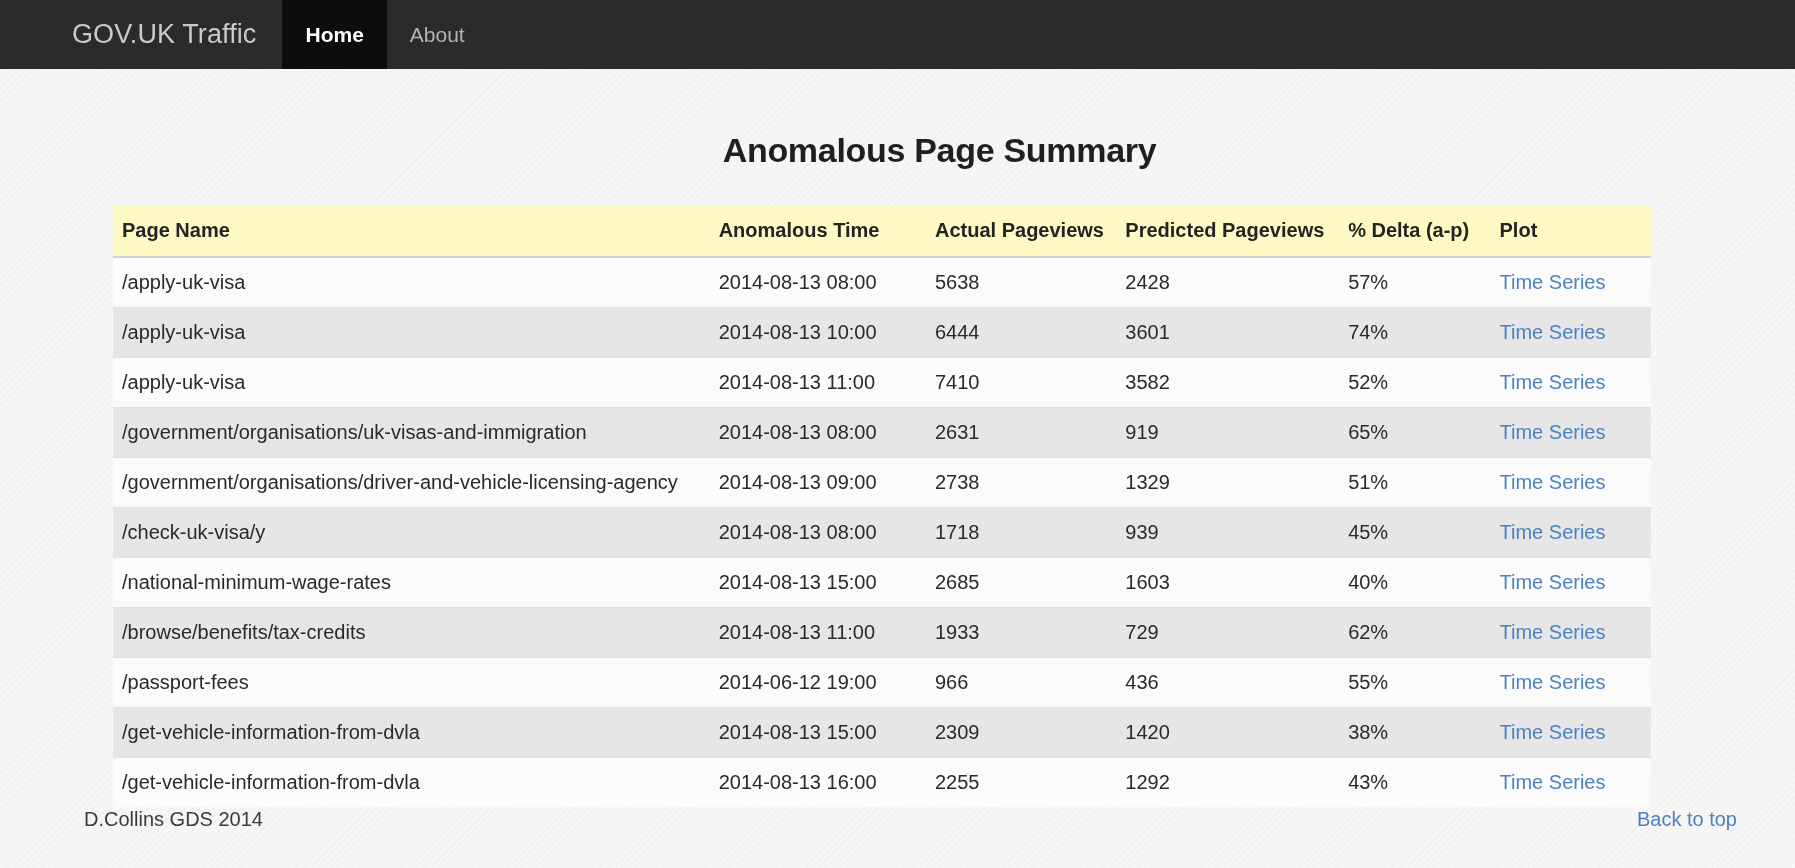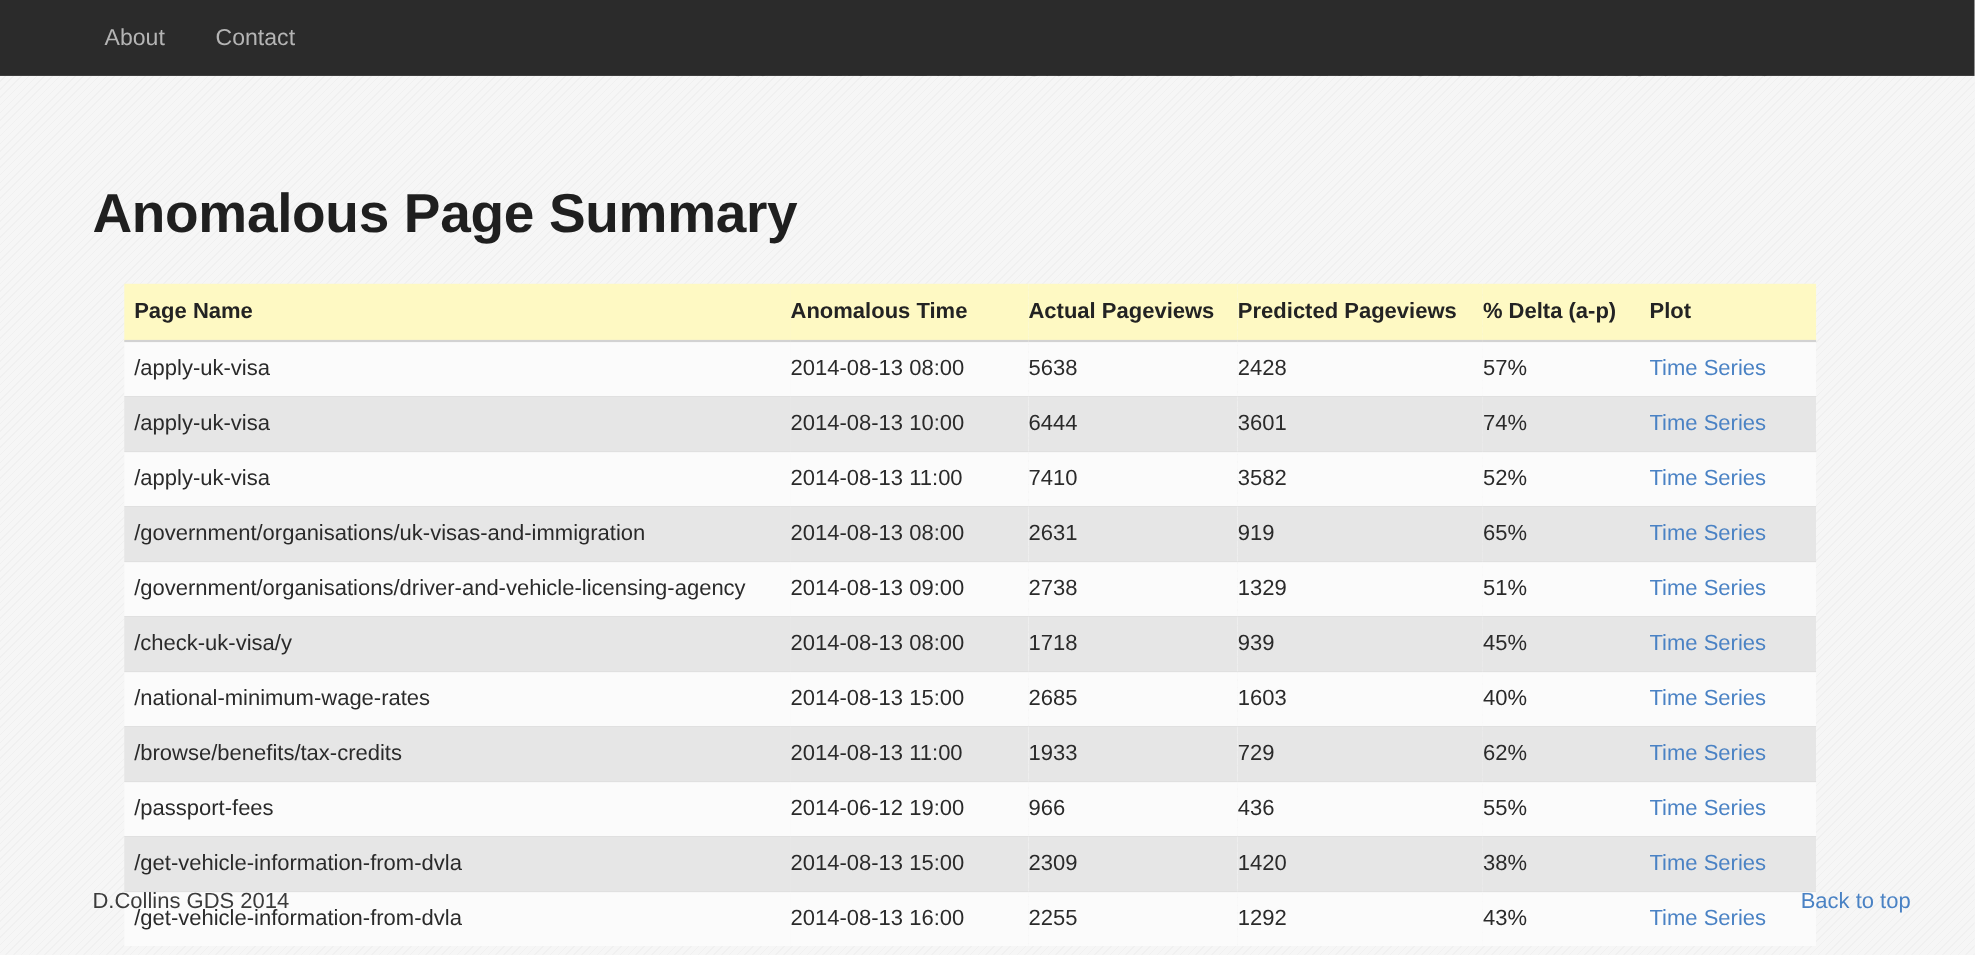--- a/index.html
+++ b/index.html
@@ -98,25 +98,26 @@
   
   .container {
     position: absolute;
     top: 69px;
     left: 0;
     width: 1795px;
     z-index: 10;
   }
   .page-title {
     margin: 0;
-    padding: 96px 0 0 84px;
-    font-size: 50px;
+    padding: 62px 0 0 84px;
+    font-size: 34px;
     font-weight: bold;
     color: #1f1f1f;
     letter-spacing: -0.3px;
+    text-align: center;
   }
 
   
   .table-wrap {
     margin: 35px 0 0 113px;
     width: 1538px;
   }
   table.summary {
     border-collapse: collapse;
     width: 100%;
@@ -191,22 +192,23 @@
     text-decoration: none;
   }
 </style>
 </head>
 <body>
 
 <div class="page-bg"></div>
 
 <div class="navbar">
   <div class="navbar-inner">
+    <div class="brand">GOV.UK Traffic</div>
+    <a class="nav-link active" href="#">Home</a>
     <a class="nav-link" href="#">About</a>
-    <a class="nav-link" href="#">Contact</a>
   </div>
 </div>
 
 <div class="clipped-axis">
   <span class="tick" style="left:652px;">20%</span>
   <span class="tick" style="left:741px;">22%</span>
   <span class="tick" style="left:831px;">24%</span>
   <span class="tick" style="left:921px;">25%</span>
   <span class="tick" style="left:1011px;">27%</span>
   <span class="tick" style="left:1101px;">29%</span>

